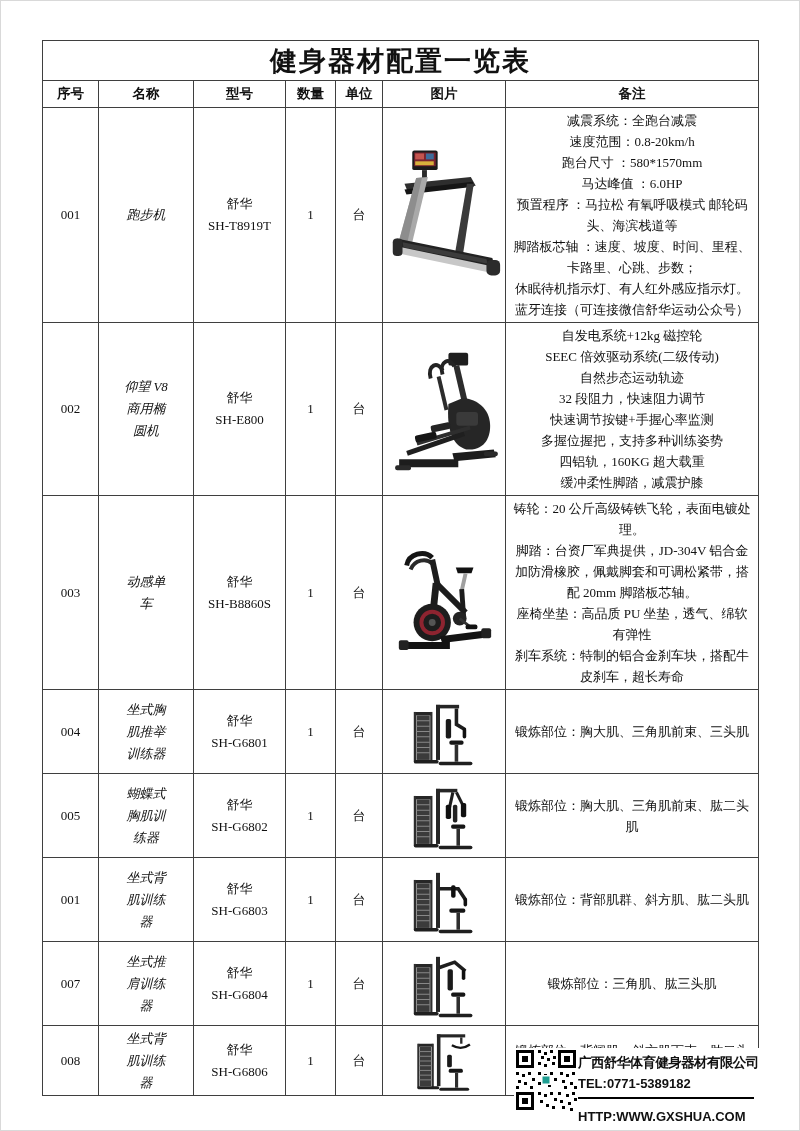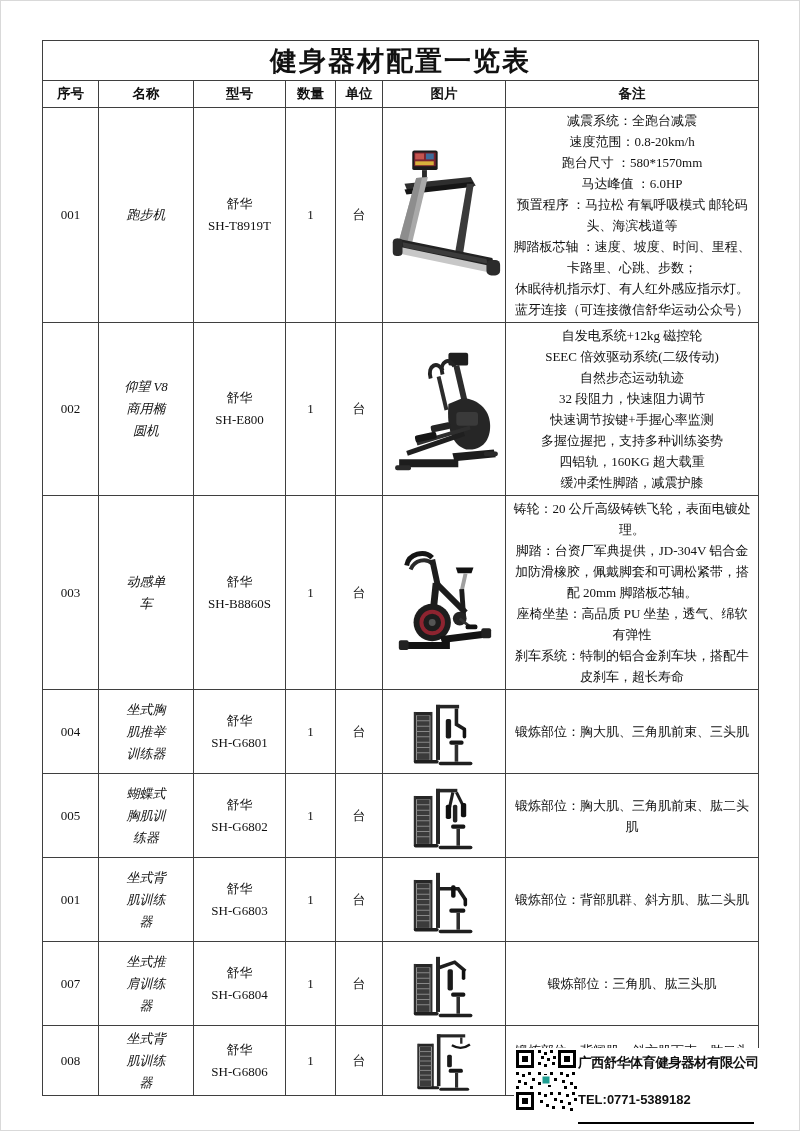--- a/index.html
+++ b/index.html
@@ -29,21 +29,21 @@
   td.photo-cell { padding: 0; }
   td.photo-cell svg { display: block; margin: 0 auto; }
 
   .stamp {
     position: absolute; left: 514px; top: 1048px; width: 246px; height: 76px;
     background: #fff; display: flex; align-items: flex-start; 
     font-family: "Liberation Sans", "DejaVu Sans", sans-serif;
   }
   .stamp .txt { padding-top: 6px; width: 176px; }
   .stamp .company { font-size: 13.5px; font-weight: bold; letter-spacing: -0.6px; white-space: nowrap; }
-  .stamp .tel { font-size: 13px; font-weight: bold; margin-top: 20px; padding-bottom: 15px;
+  .stamp .tel { font-size: 13px; font-weight: bold; margin-top: 4px; padding-bottom: 6px;
                 border-bottom: 2px solid #000; }
   .stamp .url { font-size: 13px; font-weight: bold; margin-top: 10px; }
 </style>
 </head>
 <body>
 
 <div class="page-border"></div>
 
 <table class="sheet">
   <colgroup>

